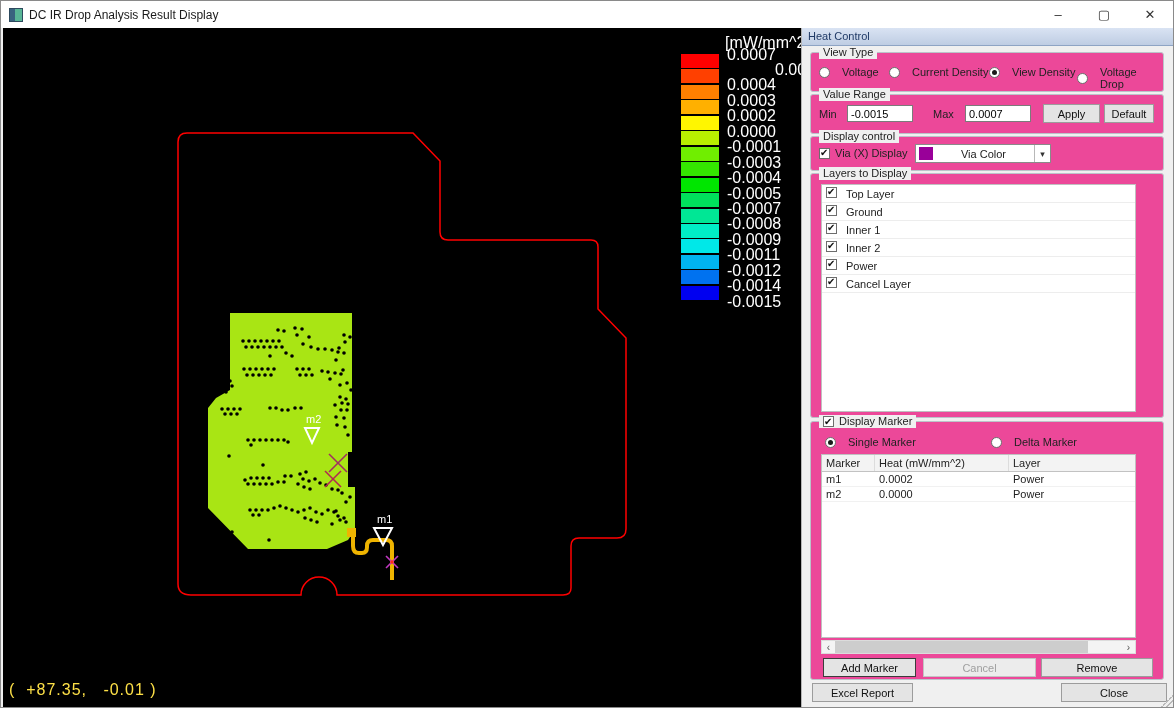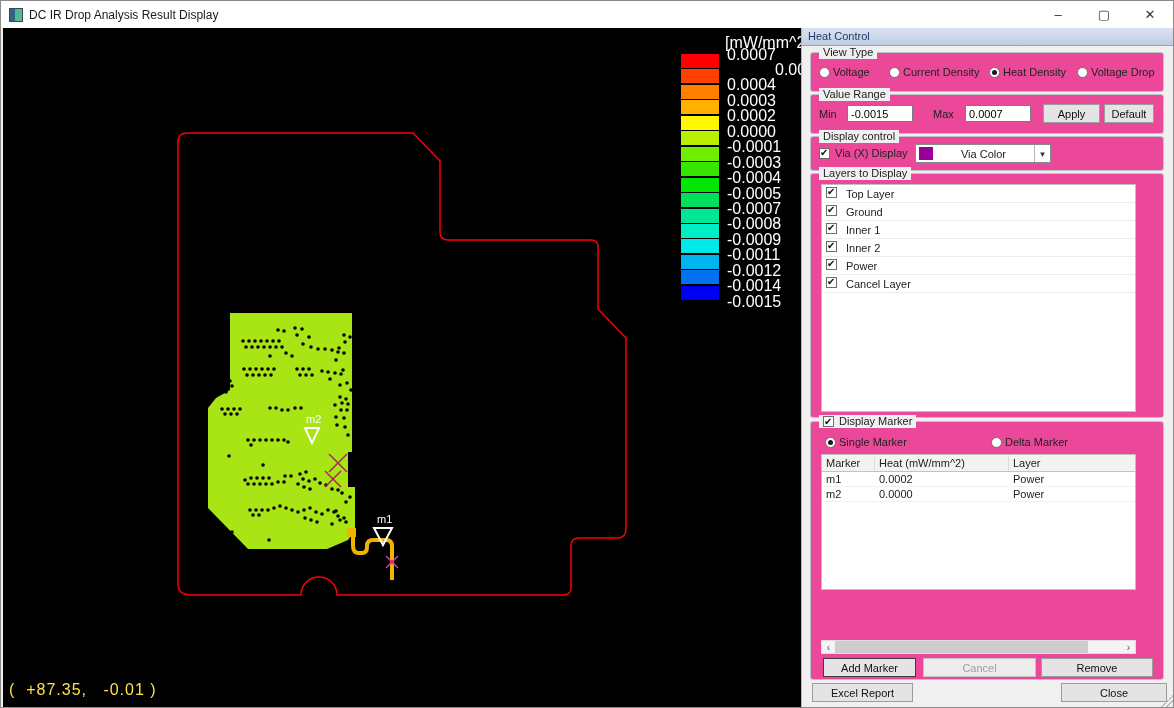--- a/index.html
+++ b/index.html
@@ -18,21 +18,21 @@
   .legend{position:absolute;left:674px;top:6px;width:122px;height:290px;color:#fff;font-size:16px;}
   .legend-unit{position:absolute;left:48px;top:0;}
   .legend-swatch{position:absolute;left:4px;width:38px;height:14px;}
   .legend-label{position:absolute;left:50px;height:11px;line-height:11px;}
   
   .panel{position:absolute;left:800px;top:27px;width:374px;height:681px;background:#f0f0f0;border-left:1px solid #b5b5b5;box-sizing:border-box;font-size:11px;color:#222;}
   .panel-header{height:17px;line-height:17px;padding-left:6px;background:linear-gradient(#d9e3f3,#bfcde3);border-bottom:1px solid #8ea4c4;color:#203a66;}
   .groupbox{position:absolute;border:1px solid #bcc3ca;border-radius:3px;background:#ec4899;}
   .group-label{position:absolute;top:-7px;left:8px;background:#f0f0f0;padding:0 4px;line-height:13px;}
   
-  .radio-item{position:absolute;display:flex;align-items:center;gap:3px;}
+  .radio-item{position:absolute;display:flex;align-items:center;gap:12px;}
   .radio{width:11px;height:11px;border:1px solid #6d6d6d;border-radius:50%;background:#fff;position:relative;box-sizing:border-box;flex:none;}
   .radio.sel::after{content:'';position:absolute;left:2px;top:2px;right:2px;bottom:2px;background:#1a1a1a;border-radius:50%;}
   .checkbox{width:11px;height:11px;border:1px solid #6d6d6d;background:#fff;position:relative;box-sizing:border-box;flex:none;}
   .checkbox.on::after{content:'✔';position:absolute;left:0px;top:-2px;font-size:10px;color:#111;}
   .check-item{position:absolute;display:flex;align-items:center;gap:5px;}
   
   .tinput{position:absolute;height:17px;border:1px solid #7b7b7b;background:#fff;font-size:11px;font-family:"Liberation Sans",sans-serif;padding:0 3px;box-sizing:border-box;}
   .btn{position:absolute;height:19px;background:#e4e4e4;border:1px solid #9c9c9c;font-size:11px;font-family:"Liberation Sans",sans-serif;display:flex;align-items:center;justify-content:center;box-sizing:border-box;color:#111;}
   .btn.default{border:1px solid #3c3c3c;box-shadow:inset 0 0 0 1px #e4e4e4;}
   .btn.disabled{color:#9f9f9f;border-color:#c3c3c3;background:#ececec;}
@@ -310,21 +310,21 @@
           <div class="radio-item" style="left: 8px; top: 13px;">
             <span class="radio"></span>
             <span>Voltage</span>
           </div>
           <div class="radio-item" style="left: 78px; top: 13px;">
             <span class="radio"></span>
             <span>Current Density</span>
           </div>
           <div class="radio-item" style="left: 178px; top: 13px;">
             <span class="radio sel"></span>
-            <span>Heat Density</span>
+            <span>View Density</span>
           </div>
           <div class="radio-item" style="left: 266px; top: 13px;">
             <span class="radio"></span>
             <span>Voltage Drop</span>
           </div>
         </div>
     </div>
 
     <div class="groupbox" style="left:8px;top:66px;width:352px;height:38px;">
       <span class="group-label">Value Range</span>
@@ -387,21 +387,21 @@
         <span>Display Marker</span>
       </span>
       <div class="radio-item" style="left:14px;top:14px;">
         <span class="radio sel"></span>
         <span>Single Marker</span>
       </div>
       <div class="radio-item" style="left:180px;top:14px;">
         <span class="radio"></span>
         <span>Delta Marker</span>
       </div>
-      <div class="ltable" style="left:10px;top:32px;width:315px;height:136px;">
+      <div class="ltable" style="left:10px;top:32px;width:315px;height:184px;">
         <div class="thead" id="marker-table-head">
             <div class="th" style="width: 53px;">Marker</div>
             <div class="th" style="width: 134px;">Heat (mW/mm^2)</div>
             <div class="th" style="width: 126px; border-right: none; flex: 1 1 0%;">Layer</div>
           </div>
         <div id="marker-rows">
             <div class="trow" style="height: 15px; border-bottom: 1px solid rgb(241, 241, 241);">
               <div class="td" style="width: 53px;">m1</div>
               <div class="td" style="width: 134px;">0.0002</div>
               <div class="td" style="width: 126px; flex: 1 1 0%;">Power</div>

